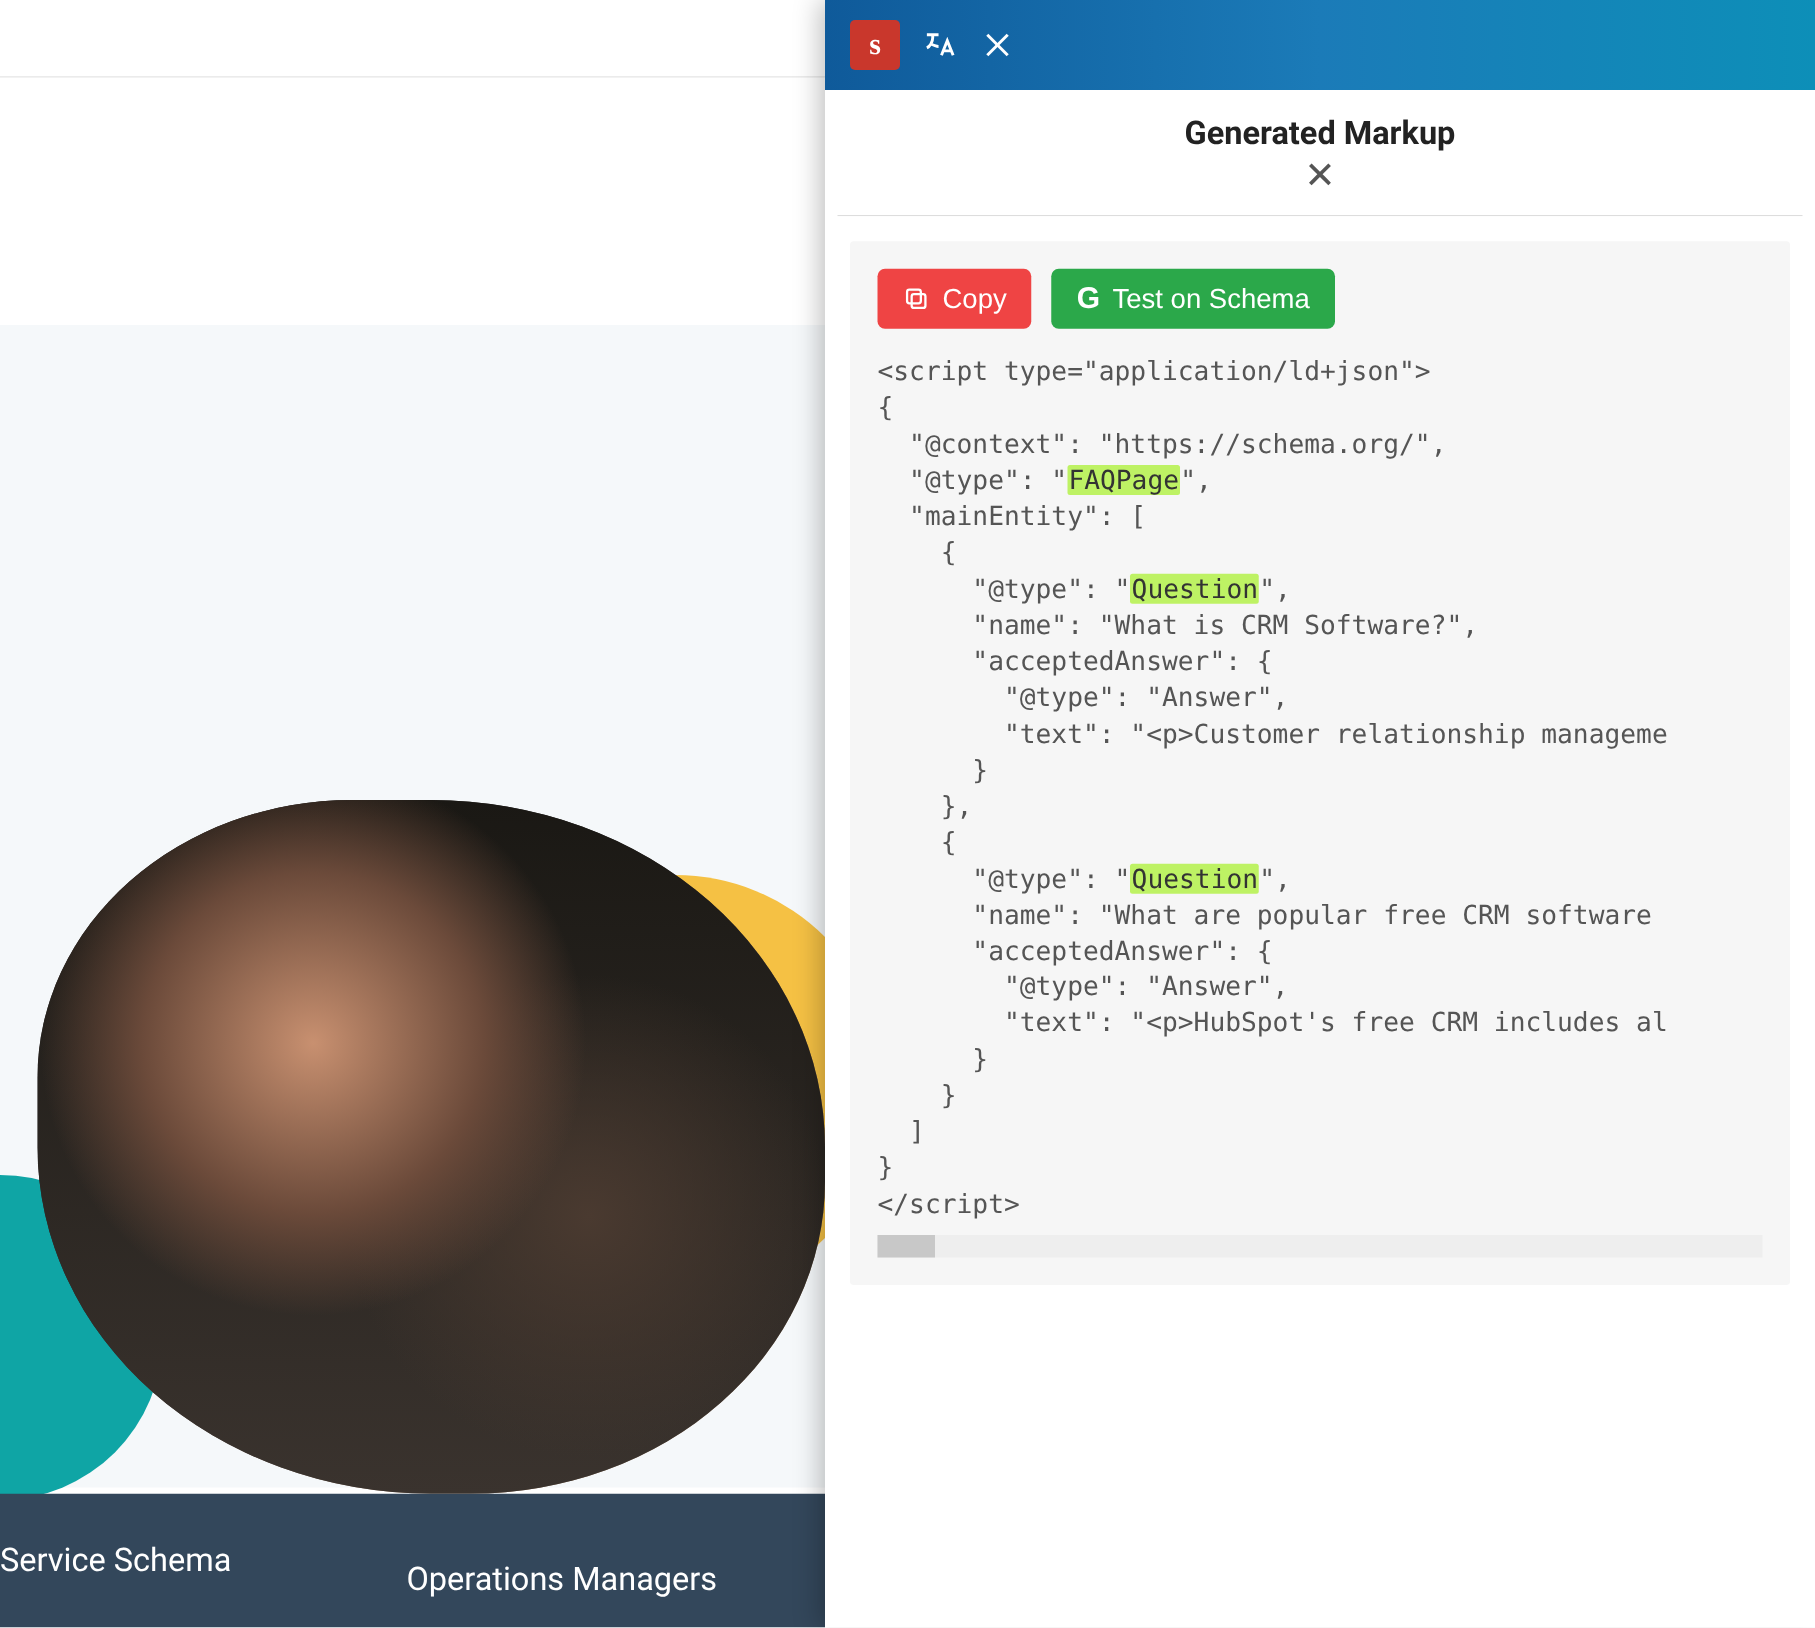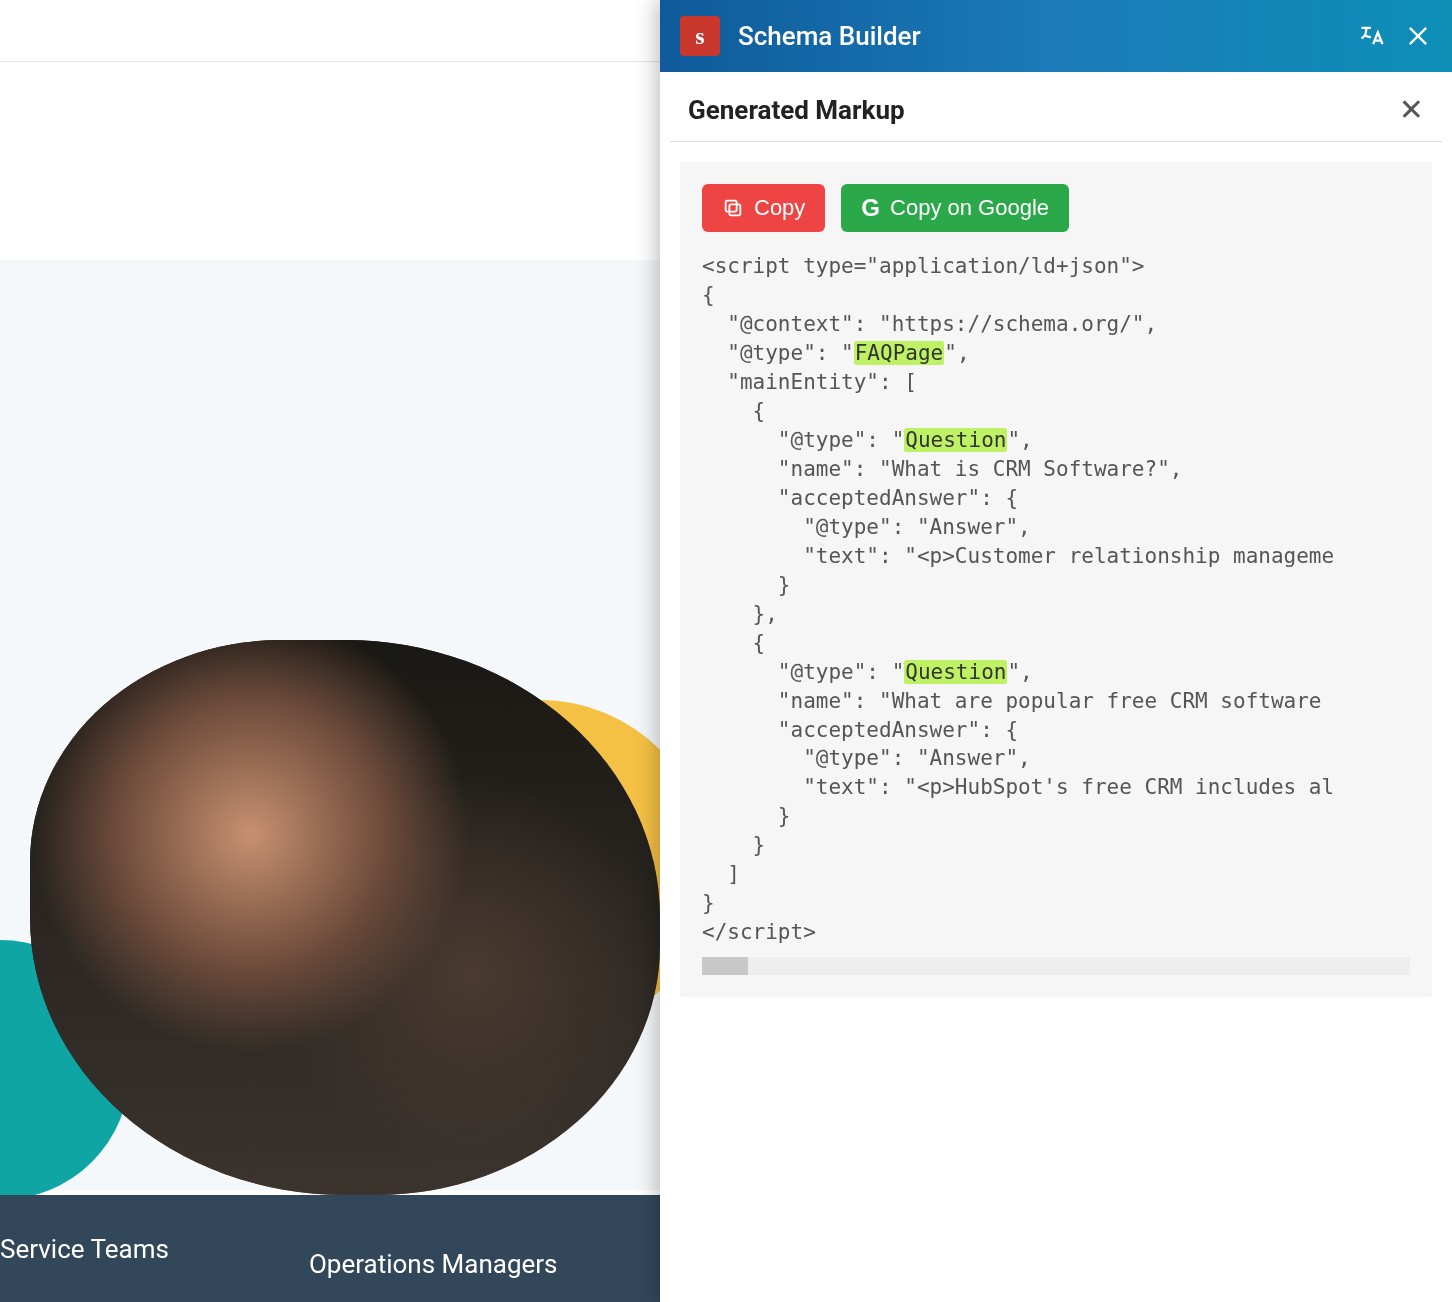--- a/index.html
+++ b/index.html
@@ -28,21 +28,21 @@
 .panel-header { height:72px; background:linear-gradient(90deg,#0f5a9a 0%,#1b7bb8 50%,#0d8fb8 100%); display:flex; align-items:center; padding:0 20px; gap:18px; color:#fff; }
 .logo-badge { width:40px; height:40px; background:#c9372c; border-radius:4px; display:flex; align-items:center; justify-content:center; color:#fff; font-weight:600; font-size:24px; font-family:Georgia,serif; }
 .panel-title { font-size:26px; font-weight:500; flex:1; }
 .hdr-icon { width:28px; height:28px; cursor:pointer; }
 .hdr-icon svg { width:100%; height:100%; stroke:#fff; fill:none; stroke-width:2; }
 
 .toolbar { height:80px; background:#f0f0f0; border-bottom:1px solid #ddd; display:flex; align-items:center; justify-content:flex-end; padding:0 18px; }
 .view-markup-btn { background:#fff; border:1px solid #bbb; border-radius:6px; padding:12px 18px; font-size:22px; display:flex; align-items:center; gap:12px; cursor:pointer; color:#222; }
 .vm-icon svg { width:22px; height:22px; stroke:#333; fill:none; stroke-width:2; }
 
-.section-head { display:flex; align-items:center; justify-content:space-between; padding:20px 18px 14px; border-bottom:1px solid #ddd; margin:0 10px; }
+.section-head { display:flex; align-items:center; justify-content:space-between; padding:20px 18px 14px; border-bottom:1px solid #ddd; margin:0 10px;flex-direction:column; }
 .section-title { font-size:26px; font-weight:700; color:#222; }
 .close-x { font-size:30px; color:#555; cursor:pointer; }
 
 .body-area { flex:1; padding:20px; background:#fff; }
 .markup-box { background:#f6f6f6; border-radius:3px; padding:22px; }
 .btn-row { display:flex; gap:16px; margin-bottom:20px; }
 .btn { border:none; border-radius:6px; padding:10px 20px; font-size:22px; display:flex; align-items:center; gap:10px; cursor:pointer; color:#fff; }
 .btn-copy { background:#ef4444; }
 .btn-google { background:#2ba84a; }
 .btn svg { width:22px; height:22px; fill:none; stroke:#fff; stroke-width:2; }
@@ -68,29 +68,28 @@
     <span class="nav-link">Log in</span>
     <span class="nav-link cut">Cu</span>
   </div>
 
   <div class="hero-bg"></div>
   <div class="blob-yellow"></div>
   <div class="blob-teal"></div>
   <div class="photo"></div>
 
   <div class="footer-strip">
-    <span class="col1">Service Teams</span>
+    <span class="col1">Service Schema</span>
     <span class="col2">Operations Managers</span>
   </div>
 </div>
 
 <div class="panel">
   <div class="panel-header">
     <div class="logo-badge">s</div>
-    <div class="panel-title">Schema Builder</div>
     <div class="hdr-icon">
       <svg viewBox="0 0 24 24">
           <path d="M3 5h8M7 5v2c0 3-2 6-4 7M5 11c2 1 4 2 6 2M13 19l4-10 4 10M14.5 16h5"></path>
         </svg>
     </div>
     <div class="hdr-icon">
       <svg viewBox="0 0 24 24">
           <line x1="5" y1="5" x2="19" y2="19"></line>
           <line x1="19" y1="5" x2="5" y2="19"></line>
         </svg>
@@ -108,21 +107,21 @@
       <div class="btn-row">
         <button class="btn btn-copy">
           <svg viewBox="0 0 24 24">
               <rect x="8" y="8" width="12" height="12" rx="2"></rect>
               <rect x="4" y="4" width="12" height="12" rx="2"></rect>
             </svg>
           <span>Copy</span>
         </button>
         <button class="btn btn-google">
           <span class="g-icon">G</span>
-          <span>Copy on Google</span>
+          <span>Test on Schema</span>
         </button>
       </div>
 
 <pre class="code"><span>&lt;script type="application/ld+json"&gt;</span>
 <span>{</span>
 <span>  "@context": "https://schema.org/",</span>
 <span>  "@type": "</span><span class="hl">FAQPage</span><span>",</span>
 <span>  "mainEntity": [</span>
 <span>    {</span>
 <span>      "@type": "</span><span class="hl">Question</span><span>",</span>

